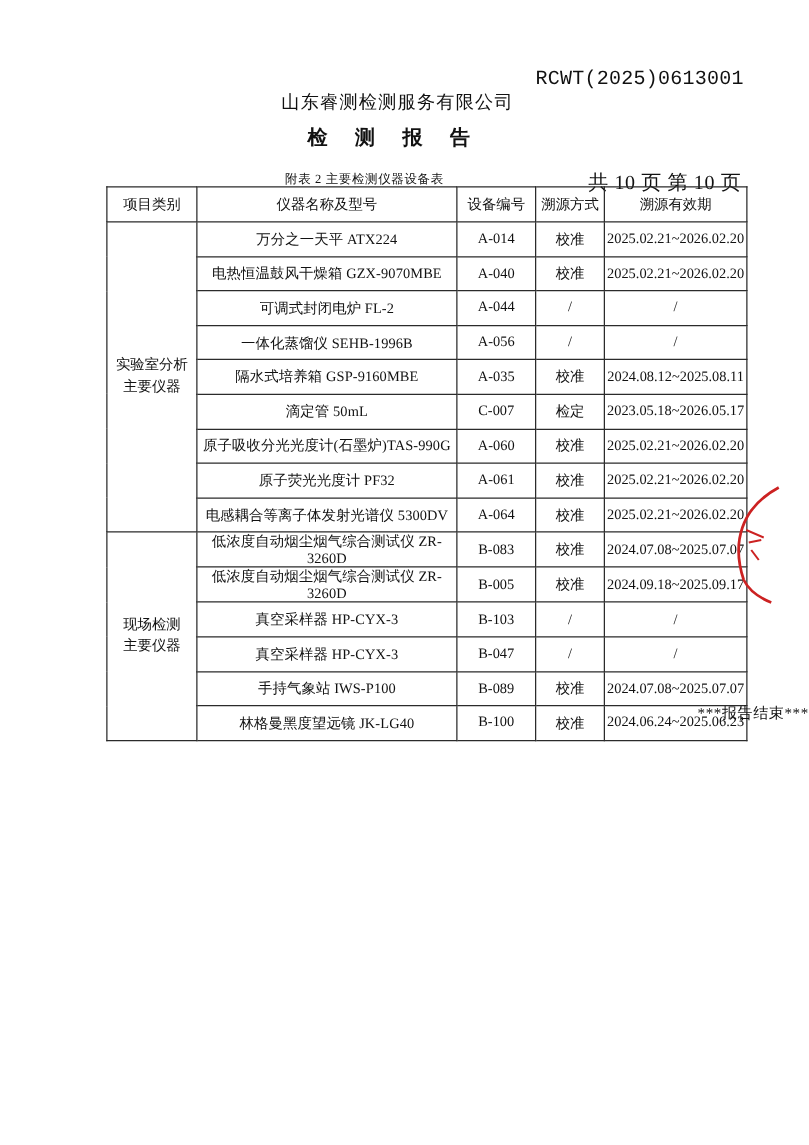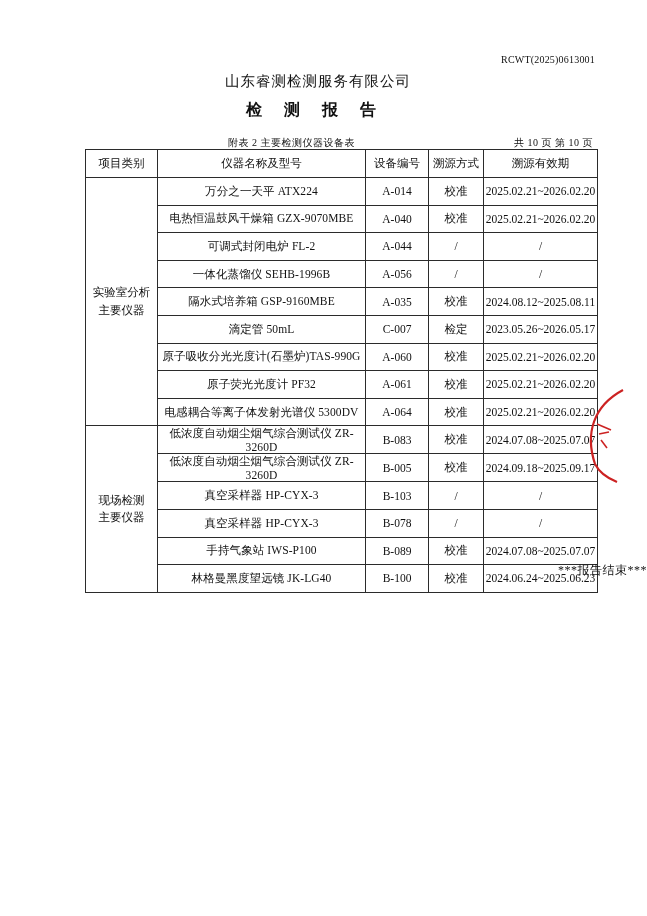--- a/index.html
+++ b/index.html
@@ -18,23 +18,23 @@
   .page {
     position: absolute;
     left: 0; top: 0;
     width: 647px;
     height: 916px;
   }
   .doc-number {
     position: absolute;
     right: 52px;
     top: 54px;
-    font-size: 10px;
+    font-size: 16px;
     letter-spacing: 0.2px;
-    font-family: Liberation Serif, serif;
+    font-family: Liberation Mono, monospace;
   }
   .company-name {
     position: absolute;
     left: 225px;
     top: 72px;
     font-size: 14.5px;
     letter-spacing: 1px;
     text-align: center;
   }
   .report-title {
@@ -49,21 +49,21 @@
     position: absolute;
     left: 228px;
     top: 136px;
     font-size: 10px;
     letter-spacing: 0.5px;
   }
   .page-count {
     position: absolute;
     right: 54px;
     top: 136px;
-    font-size: 10px;
+    font-size: 16px;
     letter-spacing: 0.5px;
   }
   table.main {
     position: absolute;
     left: 85px;
     top: 149px;
     width: 512px;
     border-collapse: collapse;
     table-layout: fixed;
   }
@@ -170,21 +170,21 @@
         <tr>
           <td class="name-cell">隔水式培养箱 GSP-9160MBE</td>
           <td>A-035</td>
           <td>校准</td>
           <td>2024.08.12~2025.08.11</td>
         </tr>
         <tr>
           <td class="name-cell">滴定管 50mL</td>
           <td>C-007</td>
           <td>检定</td>
-          <td>2023.05.26~2026.05.17</td>
+          <td>2023.05.18~2026.05.17</td>
         </tr>
         <tr>
           <td class="name-cell">原子吸收分光光度计(石墨炉)TAS-990G</td>
           <td>A-060</td>
           <td>校准</td>
           <td>2025.02.21~2026.02.20</td>
         </tr>
         <tr>
           <td class="name-cell">原子荧光光度计 PF32</td>
           <td>A-061</td>
@@ -211,21 +211,21 @@
           <td>2024.09.18~2025.09.17</td>
         </tr>
         <tr>
           <td class="name-cell">真空采样器 HP-CYX-3</td>
           <td>B-103</td>
           <td>/</td>
           <td>/</td>
         </tr>
         <tr>
           <td class="name-cell">真空采样器 HP-CYX-3</td>
-          <td>B-078</td>
+          <td>B-047</td>
           <td>/</td>
           <td>/</td>
         </tr>
         <tr>
           <td class="name-cell">手持气象站 IWS-P100</td>
           <td>B-089</td>
           <td>校准</td>
           <td>2024.07.08~2025.07.07</td>
         </tr>
         <tr>

